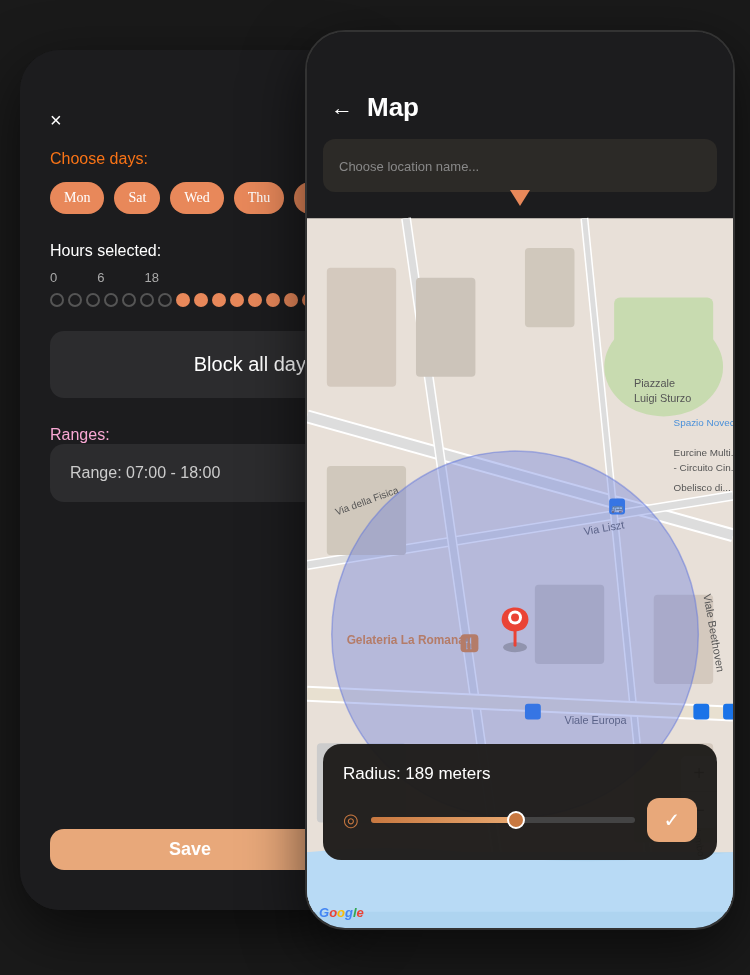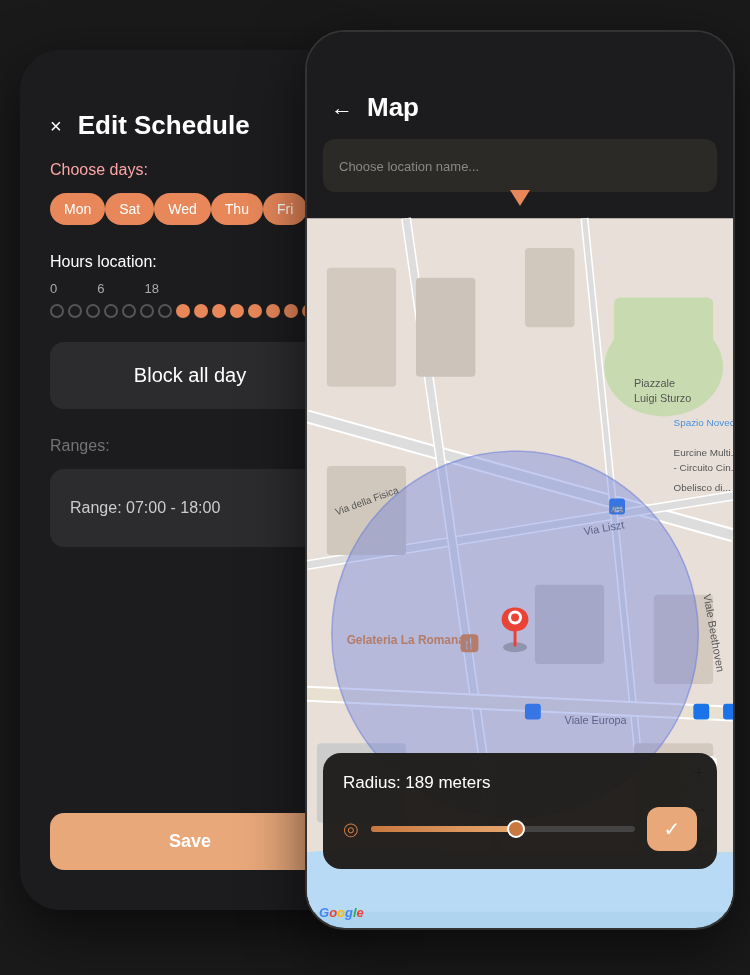--- a/index.html
+++ b/index.html
@@ -64,32 +64,34 @@
       line-height: 1;
     }
 
     .edit-schedule-title {
       color: #fff;
       font-size: 26px;
       font-weight: 600;
     }
 
     .section-label {
-      color: #fca5a5;
+      color: #f97316;
       font-size: 16px;
       font-weight: 500;
       padding: 0 30px;
       margin-bottom: 14px;
     }
 
     .days-row {
       display: flex;
+      gap: 10px;
       padding: 0 30px;
       margin-bottom: 28px;
       overflow: hidden;
+      font-family: Liberation Serif, serif;
     }
 
     .day-chip {
       background: #e8885a;
       color: #fff;
       border-radius: 20px;
       padding: 8px 14px;
       font-size: 14px;
       font-weight: 500;
       cursor: pointer;
@@ -146,57 +148,56 @@
 
     .block-all-day-btn {
       margin: 0 30px 28px;
       background: #2c2c2e;
       border: none;
       border-radius: 14px;
       padding: 22px 24px;
       color: #fff;
       font-size: 20px;
       font-weight: 500;
-      text-align: center;
+      text-align: right;
       cursor: pointer;
       width: calc(100% - 60px);
     }
 
     .ranges-section {
       padding: 0 30px;
       margin-bottom: 20px;
     }
 
     .ranges-label {
-      color: #737373;
+      color: #f9a8d4;
       font-size: 16px;
       font-weight: 500;
-      margin-bottom: 14px;
     }
 
     .range-item {
       background: #2c2c2e;
       border-radius: 14px;
-      padding: 30px 20px;
+      padding: 20px 20px;
       color: #ccc;
       font-size: 16px;
     }
 
     .save-btn-back {
       position: absolute;
       bottom: 40px;
       left: 30px;
       right: 30px;
       background: #e8a87a;
       color: #fff;
       font-size: 18px;
       font-weight: 600;
       border: none;
       border-radius: 14px;
-      padding: 18px;
+      padding: 10px;
       cursor: pointer;
       text-align: center;
     }
 
     
     .map-screen {
       width: 100%;
       height: 100%;
       background: #1c1c1e;
       position: relative;
@@ -266,21 +267,21 @@
       left: 0;
       right: 0;
       bottom: 0;
       z-index: 1;
       overflow: hidden;
     }
 
     
     .radius-panel {
       position: absolute;
-      bottom: 59px;
+      bottom: 68px;
       left: 16px;
       right: 16px;
       background: rgba(30,28,26,0.97);
       border-radius: 18px;
       padding: 20px 20px 18px;
       z-index: 20;
     }
 
     .radius-label {
       color: #fff;
@@ -401,35 +402,34 @@
     }
   </style>
 </head>
 <body>
 
 <div class="phone-shell phone-back">
   <div class="edit-schedule-screen">
 
     <div class="edit-schedule-header">
       <span class="close-icon-btn">×</span>
-      <span class="edit-schedule-title">Edit Schedule</span>
     </div>
 
     <div class="section-label">Choose days:</div>
 
     <div class="days-row">
       <div class="day-chip">Mon</div>
       <div class="day-chip">Sat</div>
       <div class="day-chip">Wed</div>
       <div class="day-chip">Thu</div>
       <div class="day-chip">Fri</div>
     </div>
 
     <div class="hours-section">
-      <div class="hours-label">Hours location:</div>
+      <div class="hours-label">Hours selected:</div>
       <div class="hours-scale">
         <span>0</span>
         <span>6</span>
         <span>18</span>
       </div>
       <div class="slider-dots">
 
         <div class="dot empty"></div>
         <div class="dot empty"></div>
         <div class="dot empty"></div>

